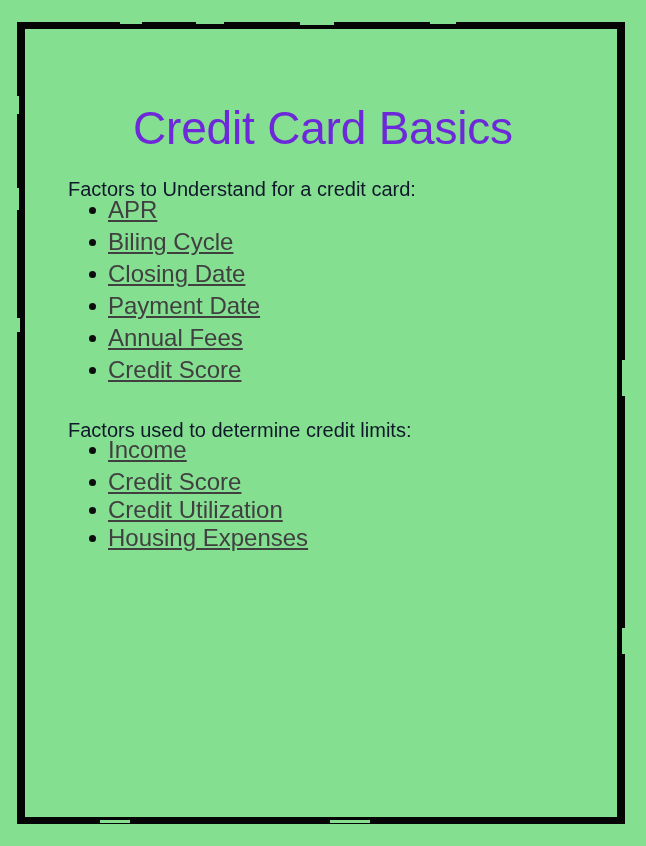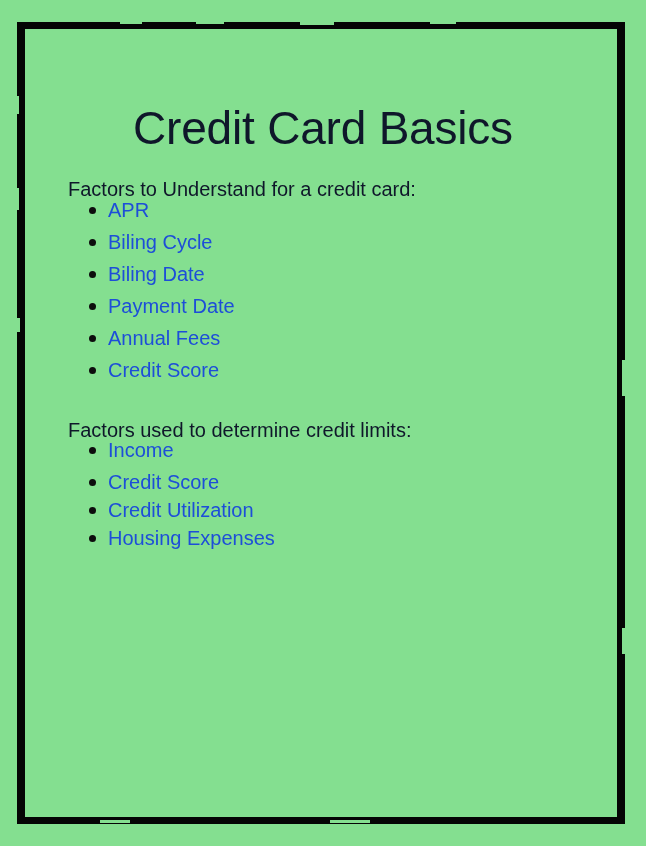--- a/index.html
+++ b/index.html
@@ -66,21 +66,21 @@
 
   .title {
     position: absolute;
     left: 0;
     top: 74px;
     width: 646px;
     text-align: center;
     font-size: 46px;
     font-weight: 400;
     line-height: 1;
-    color: #0f172a;
+    color: #6d28d9;
     letter-spacing: -0.2px;
     white-space: nowrap;
   }
 
   .section-head {
     position: absolute;
     left: 68px;
     font-size: 20px;
     font-weight: 400;
     line-height: 1;
@@ -96,25 +96,26 @@
     list-style: none;
     margin: 0;
     padding: 0;
   }
   .bullet-list.list-1 { top: 200px; }
   .bullet-list.list-2 { top: 440px; }
 
   .bullet-item {
     position: relative;
     padding-left: 20px;
-    font-size: 20px;
+    font-size: 24px;
     font-weight: 400;
-    color: #1d4ed8;
+    color: #404040;
     line-height: 20px;
     white-space: nowrap;
+    text-decoration: underline;
   }
   .list-1 .bullet-item { margin-bottom: 12px; }
   .list-2 .bullet-item { margin-bottom: 8px; }
   .list-2 .bullet-item.gap-wide { margin-bottom: 12px; }
 
   .bullet-dot {
     position: absolute;
     left: 1px;
     top: 7px;
     width: 7px;
@@ -151,21 +152,21 @@
       <li class="bullet-item">
         <span class="bullet-dot"></span>
         <span>APR</span>
       </li>
       <li class="bullet-item">
         <span class="bullet-dot"></span>
         <span>Biling Cycle</span>
       </li>
       <li class="bullet-item">
         <span class="bullet-dot"></span>
-        <span>Biling Date</span>
+        <span>Closing Date</span>
       </li>
       <li class="bullet-item">
         <span class="bullet-dot"></span>
         <span>Payment Date</span>
       </li>
       <li class="bullet-item">
         <span class="bullet-dot"></span>
         <span>Annual Fees</span>
       </li>
       <li class="bullet-item">

